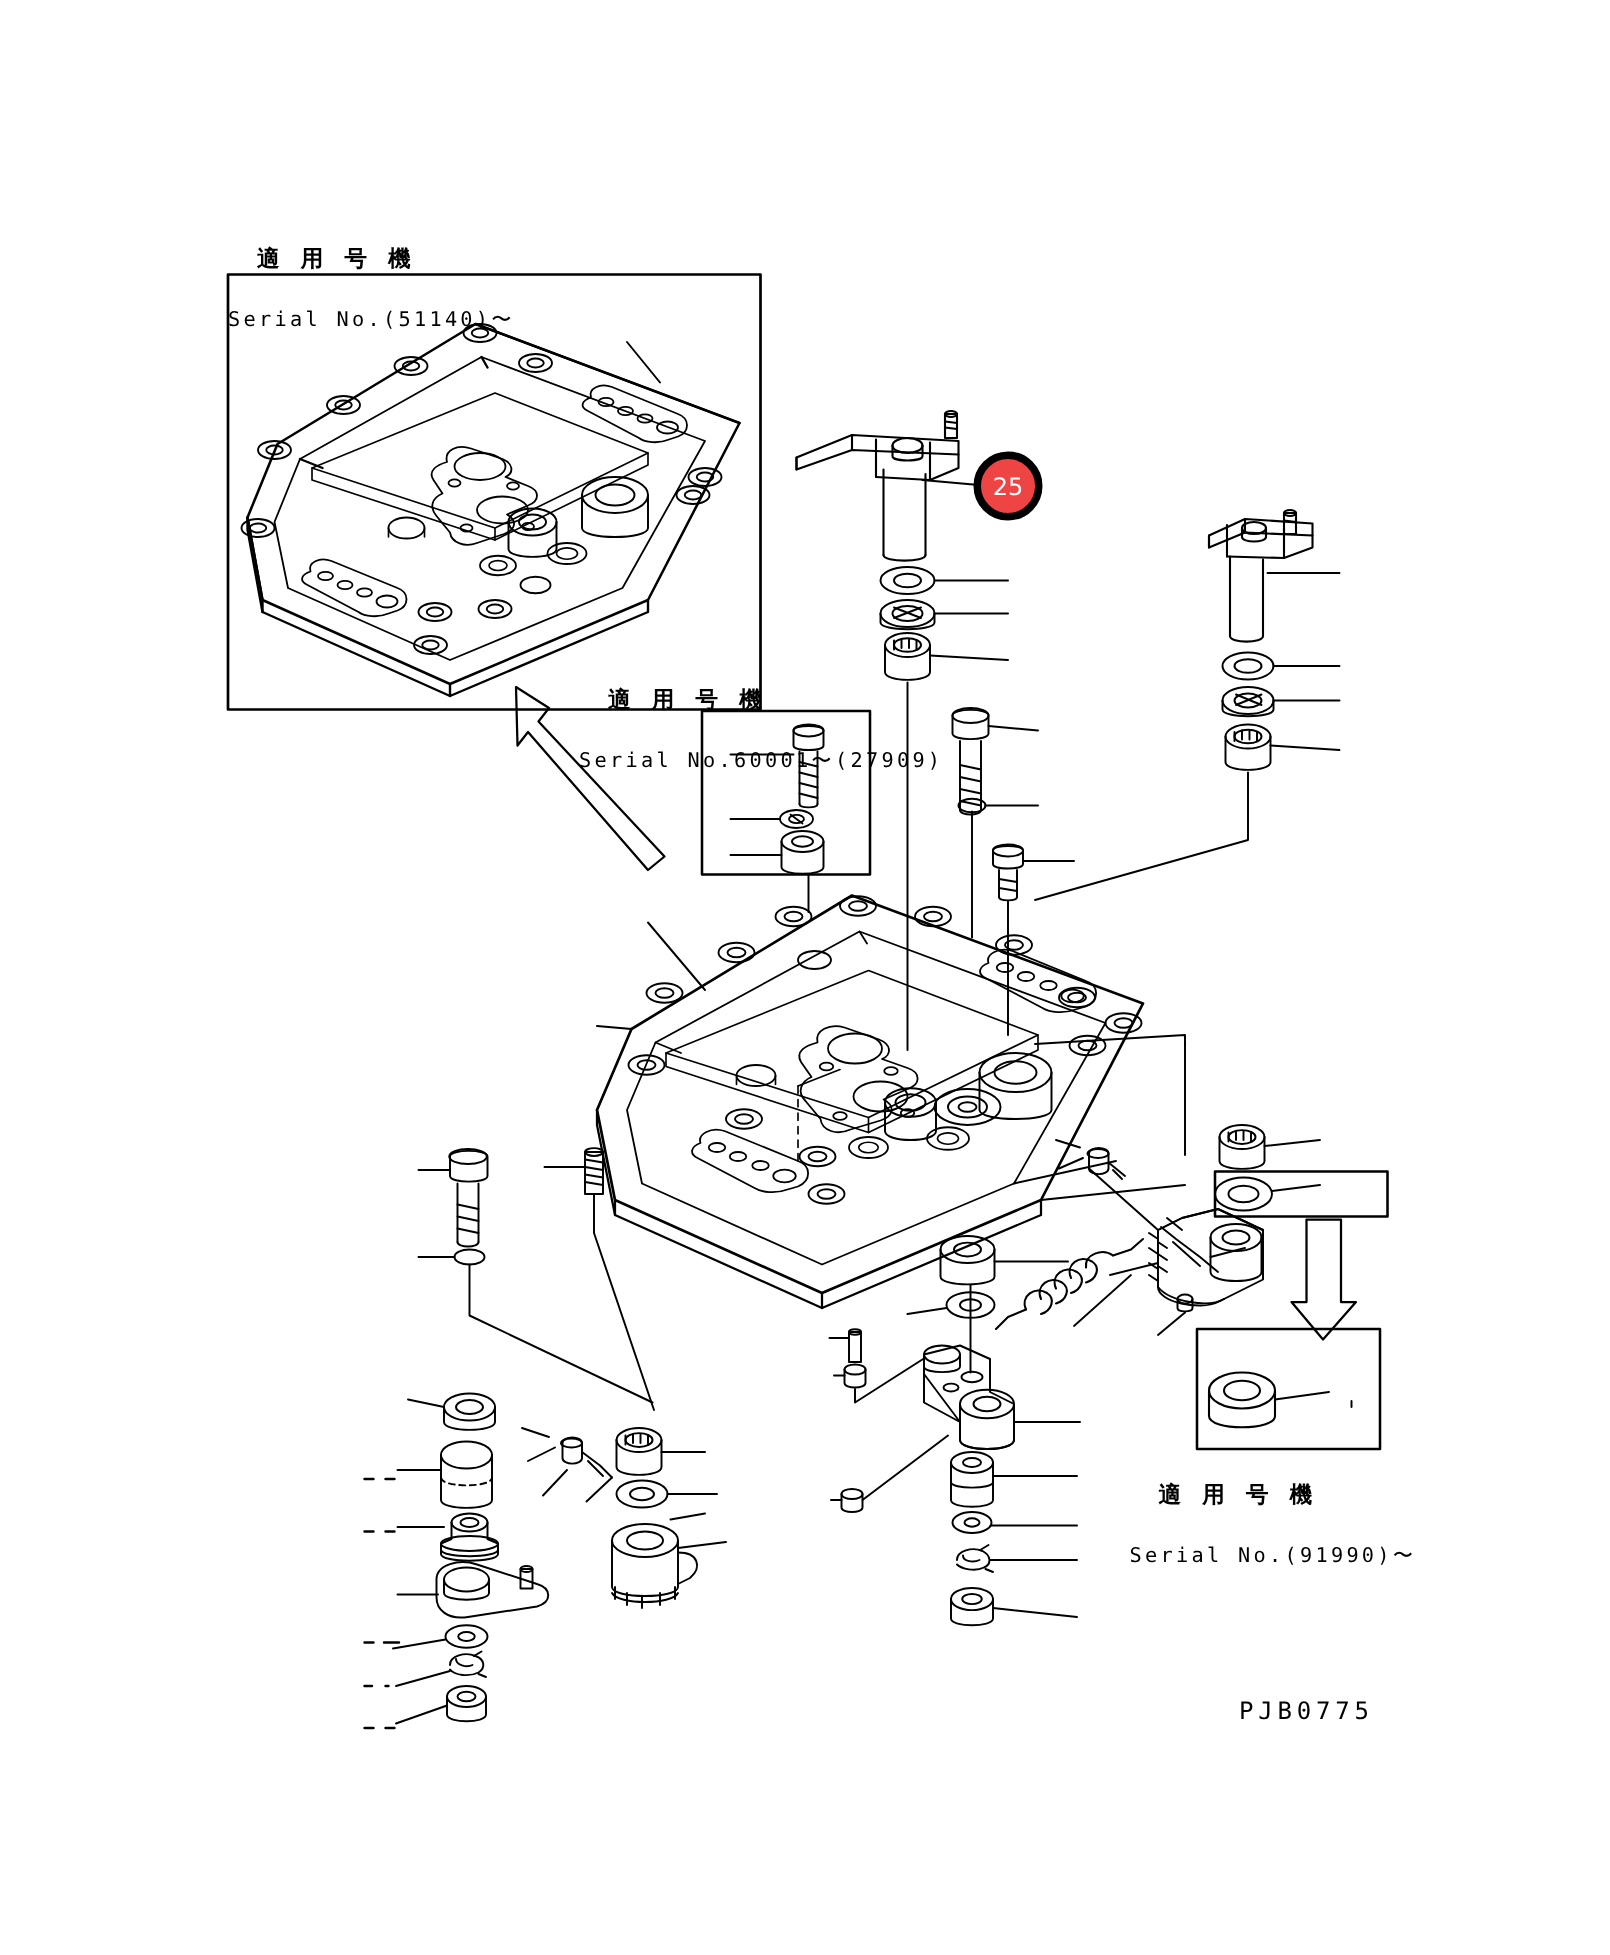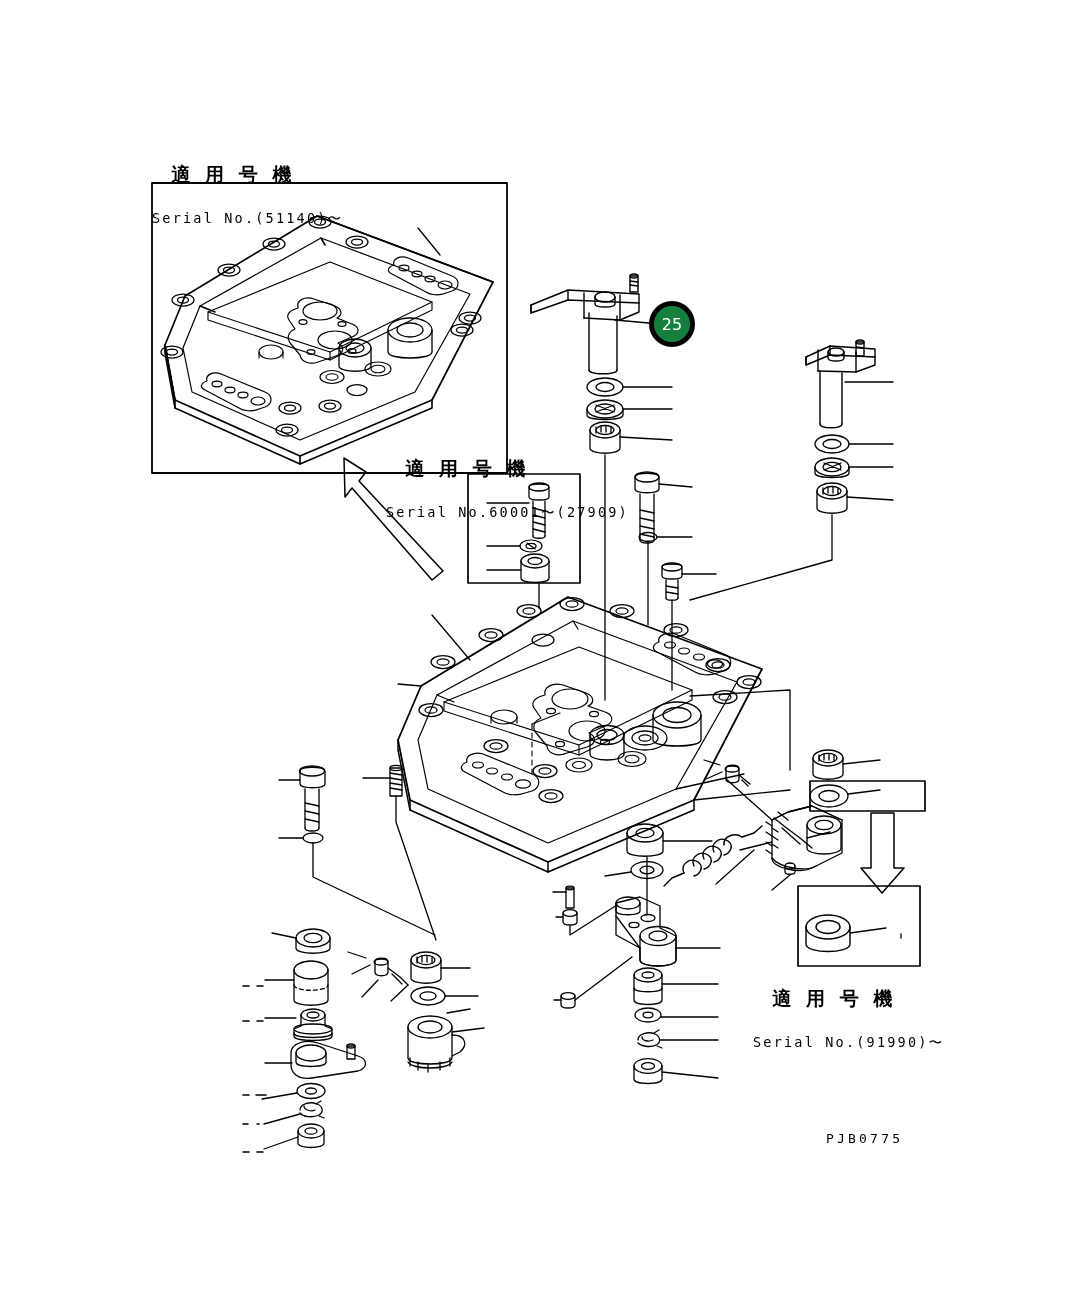--- a/index.html
+++ b/index.html
@@ -1,26 +1,26 @@
 <!DOCTYPE html>
 <html><head>
 <meta charset="utf-8">
 <style>
   html,body{margin:0;padding:0;background:#ffffff;}
   body{width:1073px;height:1303px;position:relative;overflow:hidden;
        font-family:"DejaVu Sans Mono","Liberation Mono",monospace;color:#000;}
   #stage{position:absolute;left:0;top:0;width:1073px;height:1303px;}
   svg.layer{position:absolute;left:0;top:0;width:1073px;height:1303px;overflow:visible;}
   .lbl{position:absolute;white-space:pre;color:#000;}
-  .lbl .jp{font-family:Liberation Serif, serif;font-size:19px;letter-spacing:5px;font-weight:600;margin-top:42px;}
+  .lbl .jp{font-family:Liberation Sans, sans-serif;font-size:15px;letter-spacing:5px;font-weight:600;margin-top:42px;}
   .lbl .sn{font-family:"DejaVu Sans Mono","Liberation Mono",monospace;font-size:13.5px;letter-spacing:2.2px;display:block;margin-top:3px;text-align:right;}
-  #dwg{position:absolute;left:826px;top:1131px;font-size:13px;letter-spacing:3.2px;
+  #dwg{position:absolute;left:826px;top:1131px;font-size:16px;letter-spacing:3.2px;
        font-family:"DejaVu Sans Mono","Liberation Mono",monospace;}
   #badge25{position:absolute;left:649px;top:301px;width:46px;height:46px;border-radius:50%;
-           background:#15803d;border:5px solid #000;box-sizing:border-box;
+           background:#ef4444;border:5px solid #000;box-sizing:border-box;
            display:flex;align-items:center;justify-content:center;
            color:#fff;font-size:16px;font-family:"DejaVu Sans","Liberation Sans",sans-serif;}
 </style>
 </head>
 <body>
 
 <div id="stage">
 
 <svg class="layer" viewBox="0 0 1073 1303">
   <g fill="none" stroke="#000" stroke-width="1.6" stroke-linecap="round" stroke-linejoin="round">

